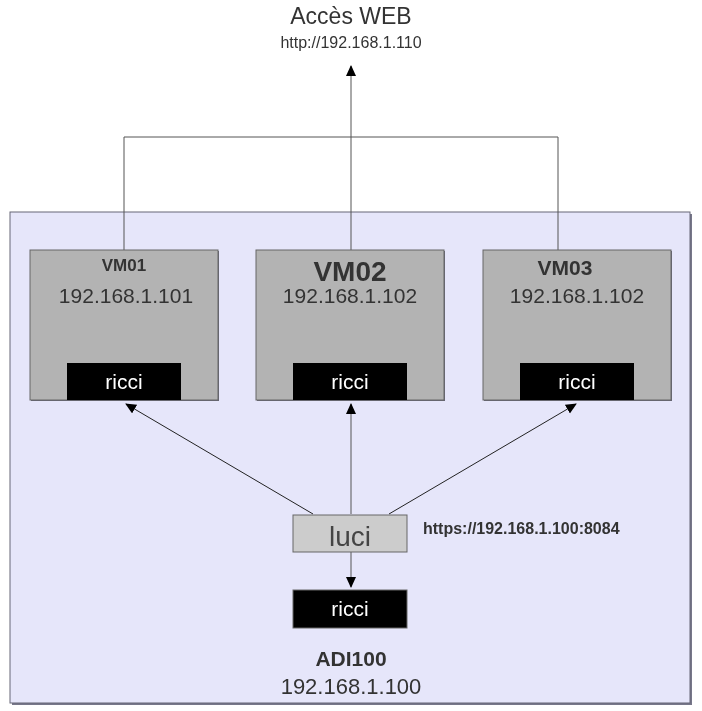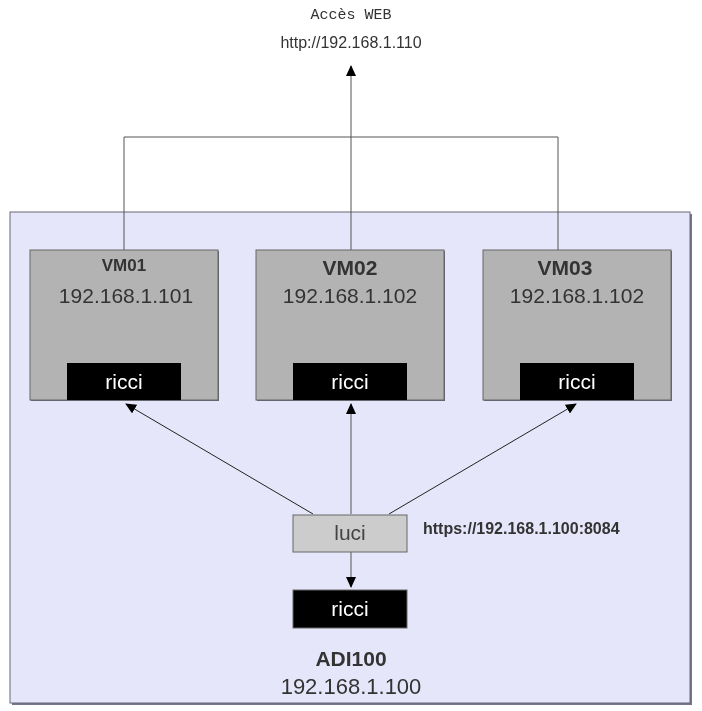--- a/index.html
+++ b/index.html
@@ -37,34 +37,34 @@
   <line x1="313" y1="514" x2="126" y2="404" stroke="#222" stroke-width="1" marker-end="url(#ah)"></line>
   <line x1="351" y1="514" x2="351" y2="404" stroke="#555" stroke-width="1" marker-end="url(#ah)"></line>
   <line x1="389" y1="514" x2="576" y2="404" stroke="#222" stroke-width="1" marker-end="url(#ah)"></line>
   <line x1="351" y1="552" x2="351" y2="587" stroke="#555" stroke-width="1" marker-end="url(#ah)"></line>
 
   <rect x="293" y="515" width="114" height="37" fill="#cccccc" stroke="#666" stroke-width="1"></rect>
 
   <rect x="293" y="590" width="114" height="38" fill="#000" stroke="#666" stroke-width="1"></rect>
 </svg>
 
-<div class="lbl" style="left:200px;top:4px;width:302px;font-size:15px;line-height:24px;font-family:Liberation Mono, monospace;">Accès WEB</div>
+<div class="lbl" style="left:200px;top:4px;width:302px;font-size:23px;line-height:24px;">Accès WEB</div>
 <div class="lbl" style="left:200px;top:31px;width:302px;font-size:16px;line-height:24px;">http://192.168.1.110</div>
 
 <div class="lbl" style="left:30px;top:256px;width:188px;font-size:17px;font-weight:bold;">VM01</div>
 <div class="lbl" style="left:30px;top:284px;width:192px;font-size:21px;">192.168.1.101</div>
 <div class="lbl" style="left:67px;top:370px;width:114px;font-size:21px;color:#fff;">ricci</div>
 
-<div class="lbl" style="left:256px;top:256px;width:188px;font-size:21px;font-weight:bold;">VM02</div>
+<div class="lbl" style="left:256px;top:256px;width:188px;font-size:28px;font-weight:bold;">VM02</div>
 <div class="lbl" style="left:256px;top:284px;width:188px;font-size:21px;">192.168.1.102</div>
 <div class="lbl" style="left:293px;top:370px;width:114px;font-size:21px;color:#fff;">ricci</div>
 
 <div class="lbl" style="left:483px;top:256px;width:164px;font-size:21px;font-weight:bold;">VM03</div>
 <div class="lbl" style="left:483px;top:284px;width:188px;font-size:21px;">192.168.1.102</div>
 <div class="lbl" style="left:520px;top:370px;width:114px;font-size:21px;color:#fff;">ricci</div>
 
-<div class="lbl" style="left:293px;top:521px;width:114px;font-size:21px;color:#444;">luci</div>
+<div class="lbl" style="left:293px;top:521px;width:114px;font-size:28px;color:#444;">luci</div>
 <div class="lbl" style="left:423px;top:520px;font-size:16px;font-weight:bold;text-align:center;">https://192.168.1.100:8084</div>
 
 <div class="lbl" style="left:293px;top:597px;width:114px;font-size:21px;color:#fff;">ricci</div>
 
 <div class="lbl" style="left:200px;top:647px;width:302px;font-size:21px;font-weight:bold;">ADI100</div>
 <div class="lbl" style="left:200px;top:674px;width:302px;font-size:22px;">192.168.1.100</div>
 
 </body></html>

